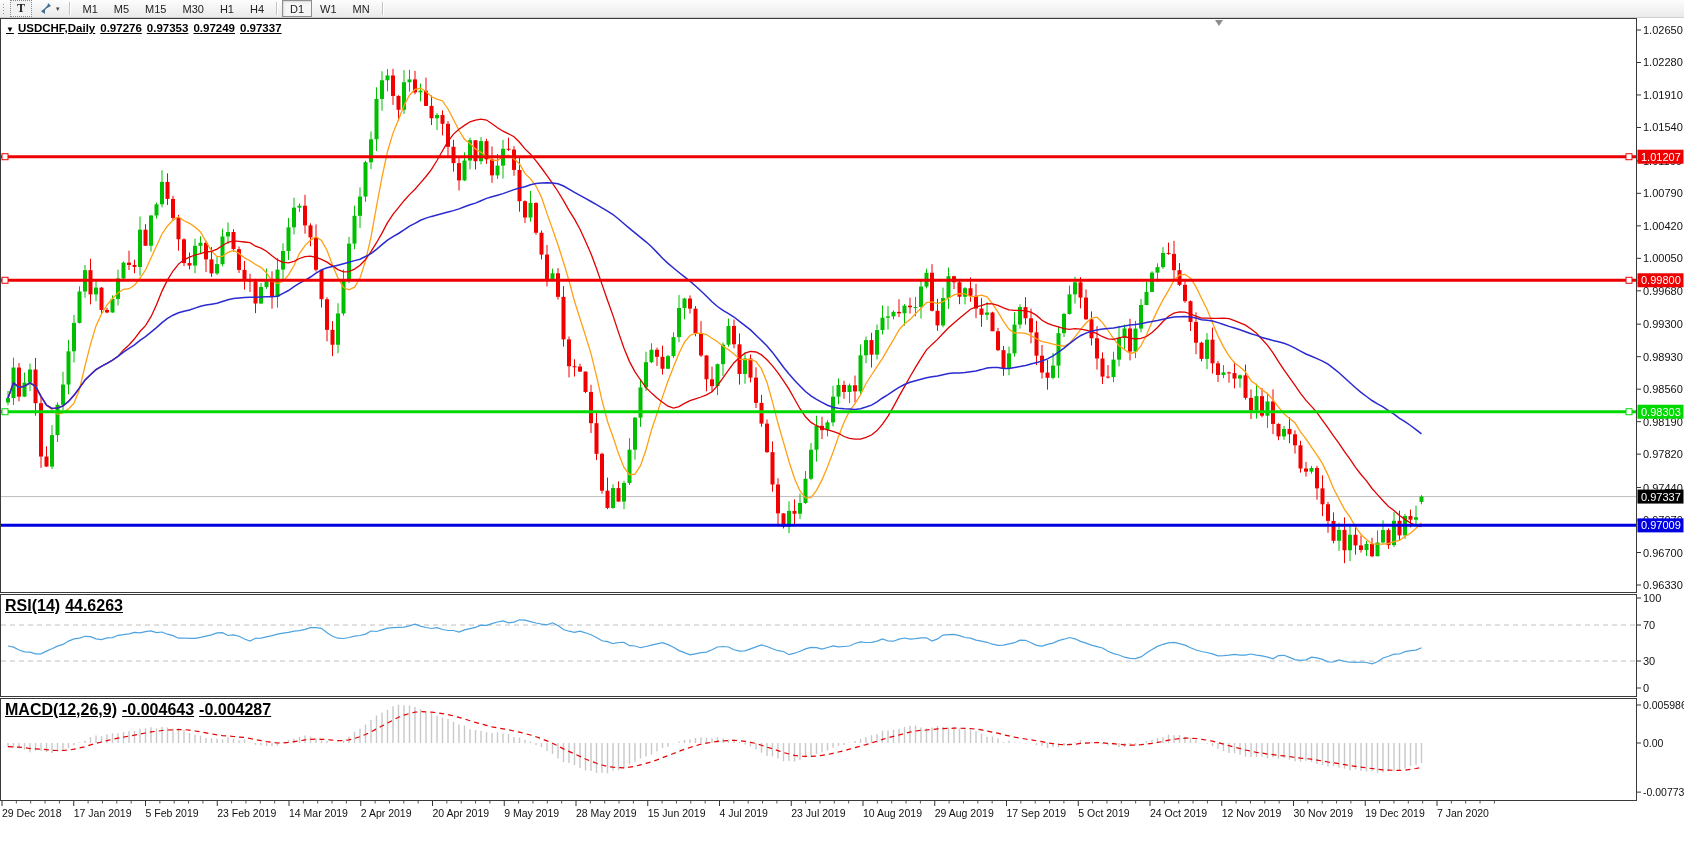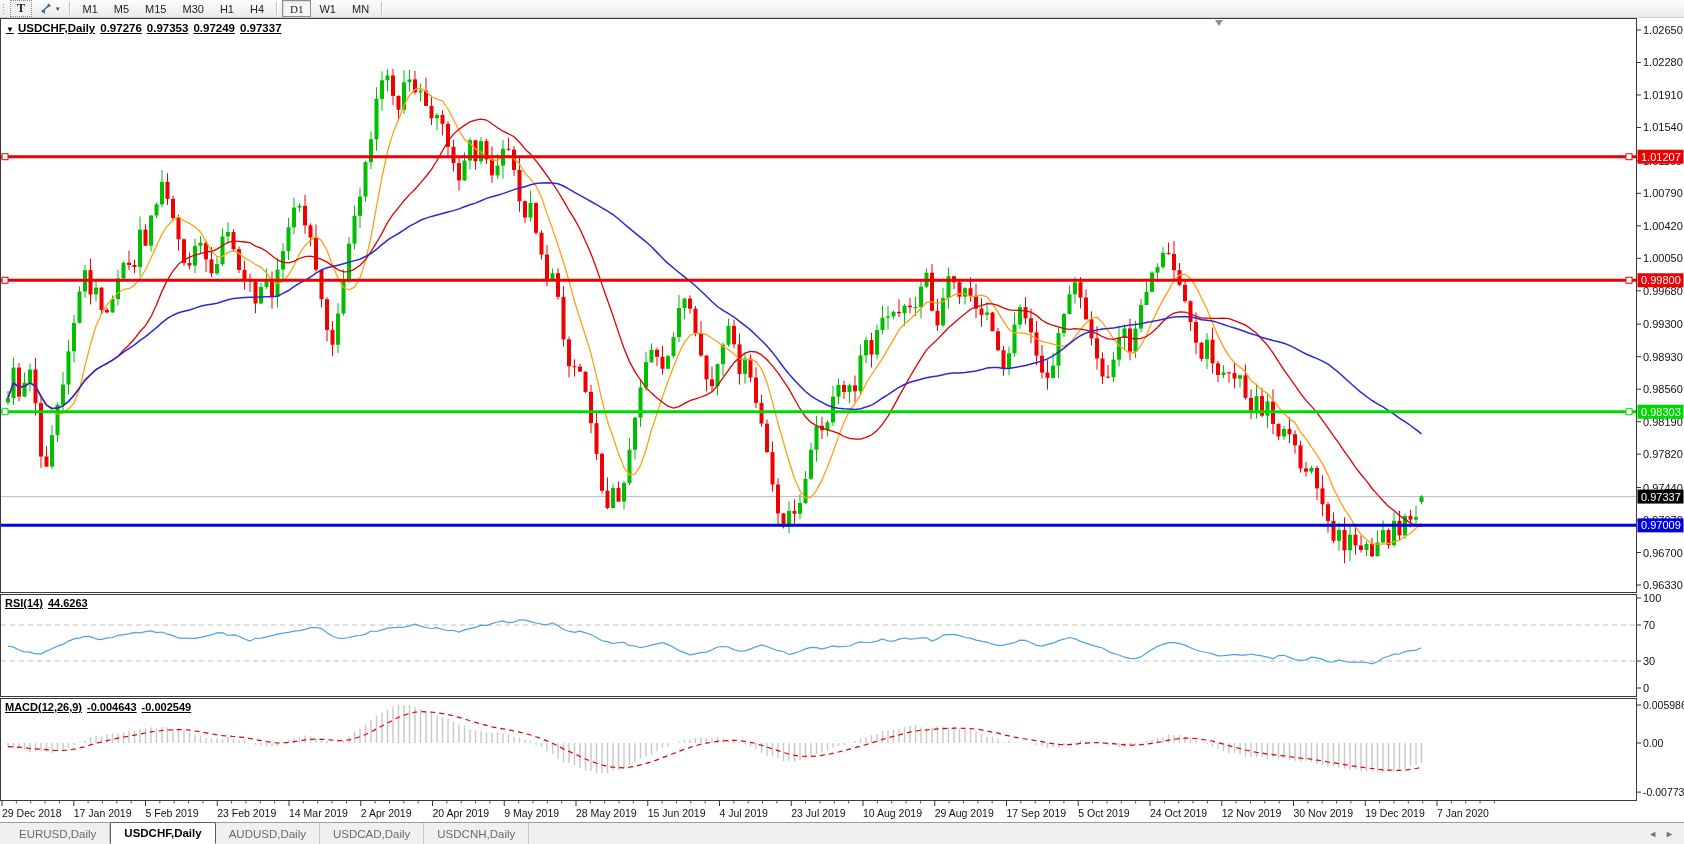--- a/index.html
+++ b/index.html
@@ -14,27 +14,27 @@
     background-size:3px 3px;background-repeat:repeat-y;}
   .tbtn{height:15px;min-width:20px;display:flex;align-items:center;justify-content:center;
     border:1px dotted #8a8a8a;background:#f2f2f2;margin:0 2px;
     font-family:"Liberation Serif",serif;font-weight:bold;font-size:12px;}
   .ibtn{height:15px;display:flex;align-items:center;border:1px solid transparent;
     padding:0 3px;margin:0 1px;}
   .caret{font-size:7px;color:#444;margin-left:2px;}
   .groove{width:1px;height:13px;background:#c2c2c2;border-right:1px solid #fff;margin:0 4px;}
   .tf{height:15px;padding:0 7px;display:flex;align-items:center;border:1px solid transparent;
       color:#222;}
-  .tf.active{border-color:#8e8e8e;background:#f6f6f6;box-shadow:inset 1px 1px 2px #d8d8d8;font-family:Liberation Serif, serif;}
+  .tf.active{border-color:#8e8e8e;background:#f6f6f6;box-shadow:inset 1px 1px 2px #d8d8d8;}
   
   .ovl{position:absolute;z-index:4;color:#000;white-space:nowrap;text-decoration:underline;}
   .chart-title{left:6px;top:22px;font-size:11.5px;font-weight:bold;}
   .chart-title .tc{font-size:8px;margin-right:4px;}
   .chart-title span{margin-right:5px;}
-  .ind-label{font-size:11px;font-weight:bold;}
+  .ind-label{font-size:16px;font-weight:bold;}
   .ind-label span{margin-right:5px;}
   .rsi-label{left:5px;top:597px;}
   .macd-label{left:5px;top:701px;}
   
   #chart-svg{position:absolute;top:0;left:0;z-index:1;}
   
   .tabbar{position:absolute;left:0;right:0;top:822px;height:21px;z-index:6;background:#f0f0f0;
     border-top:1px solid #9c9c9c;display:flex;align-items:stretch;font-size:11.5px;
     padding-left:6px;}
   .tab{display:flex;align-items:center;padding:0 13px;color:#6a6a6a;
@@ -1084,29 +1084,16 @@
       </g>
     </svg>
 
   <div class="ovl chart-title">
     <span class="tc">▼</span><span>USDCHF,Daily</span><span>0.97276</span><span>0.97353</span><span>0.97249</span><span>0.97337</span>
   </div>
   <div class="ovl ind-label rsi-label">
     <span>RSI(14)</span><span>44.6263</span>
   </div>
   <div class="ovl ind-label macd-label">
-    <span>MACD(12,26,9)</span><span>-0.004643</span><span>-0.002549</span>
+    <span>MACD(12,26,9)</span><span>-0.004643</span><span>-0.004287</span>
   </div>
 
-  <div class="tabbar">
-    <div id="tabs-container" style="display:flex;align-items:stretch;">
-        <div class="tab">EURUSD,Daily</div>
-        <div class="tab active">USDCHF,Daily</div>
-        <div class="tab">AUDUSD,Daily</div>
-        <div class="tab">USDCAD,Daily</div>
-        <div class="tab">USDCNH,Daily</div>
-      </div>
-    <div class="tab-arrows">
-      <span>◄</span>
-      <span>►</span>
-    </div>
-  </div>
 </div>
 
 </body></html>

